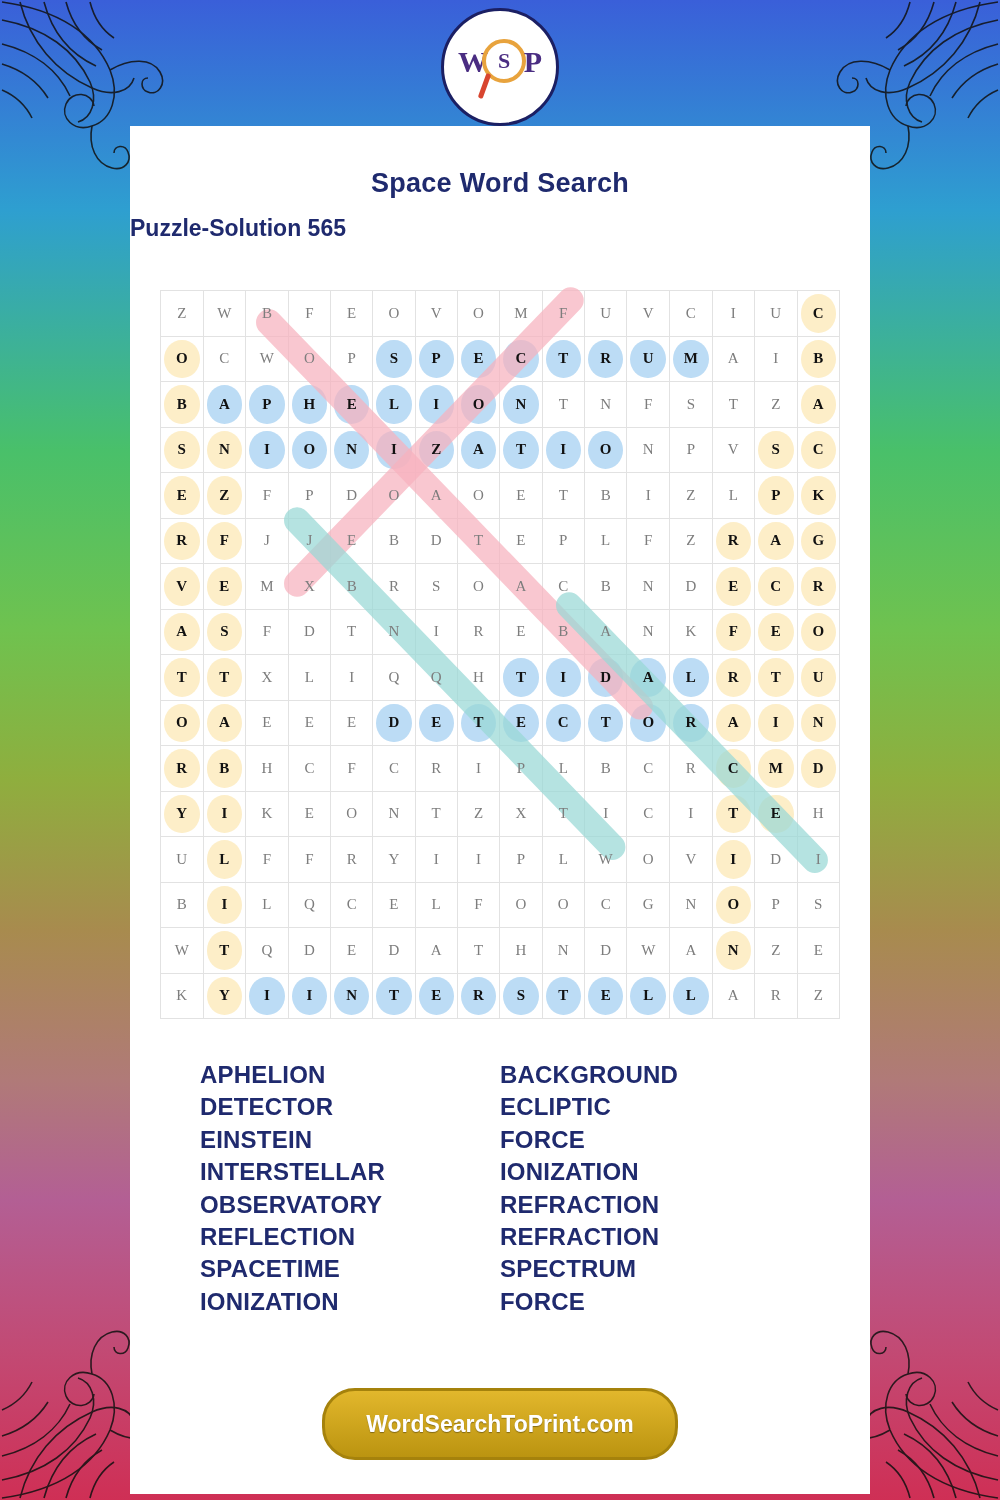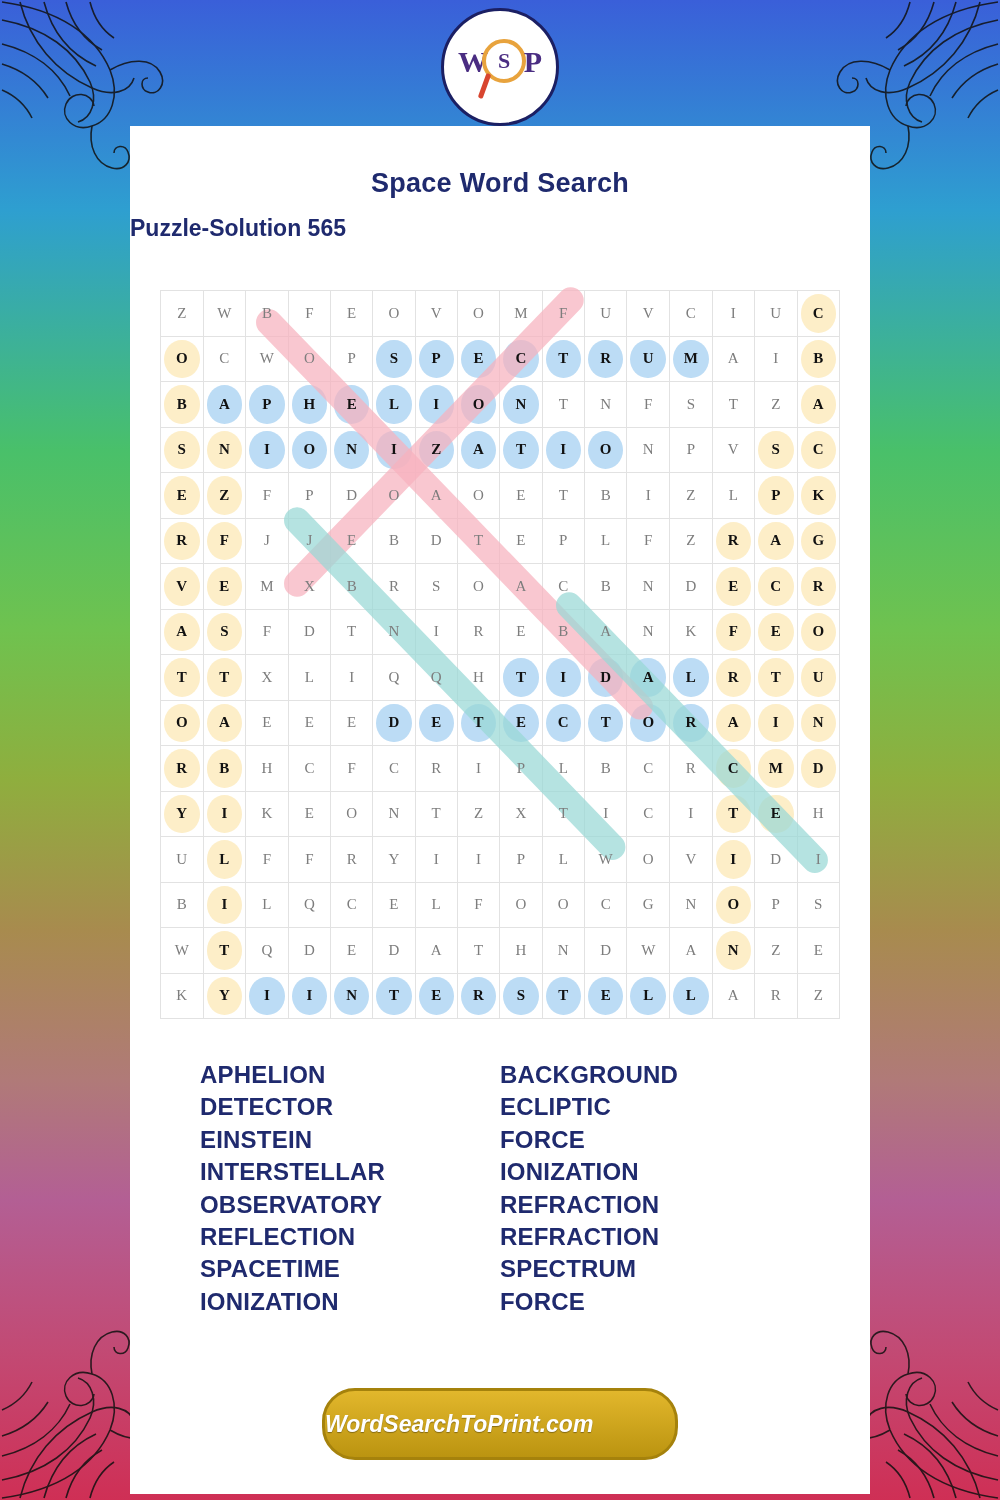--- a/index.html
+++ b/index.html
@@ -65,21 +65,21 @@
   .wcol{width:300px;text-align:left;}
   .wcol div{
     color:#1f2a6e;font-size:24px;font-weight:bold;line-height:1.35;letter-spacing:.2px;
   }
 
   .footer-btn{
     position:absolute;left:50%;bottom:40px;transform:translateX(-50%);
     width:350px;height:66px;border-radius:33px;z-index:7;
     background:linear-gradient(180deg,#e2b72c,#bb9410);
     border:3px solid #a5820c;
-    display:flex;align-items:center;justify-content:flex-start;font-style:italic;
+    display:flex;align-items:center;justify-content:center;
   }
   .footer-btn span{color:#fff;font-size:23px;font-weight:bold;text-shadow:0 1px 1px rgba(0,0,0,.35);}
 </style>
 </head>
 <body>
 
 <svg class="corner c-tl" viewBox="0 0 200 180">
   <g fill="none" stroke="#111" stroke-width="1.6">
     <path d="M2,2 C60,10 95,35 110,70 C120,95 112,120 92,126 C74,132 60,118 66,104 C72,90 92,92 94,106"></path>
     <path d="M2,20 C45,28 75,50 90,82 C98,100 92,118 78,122"></path>

